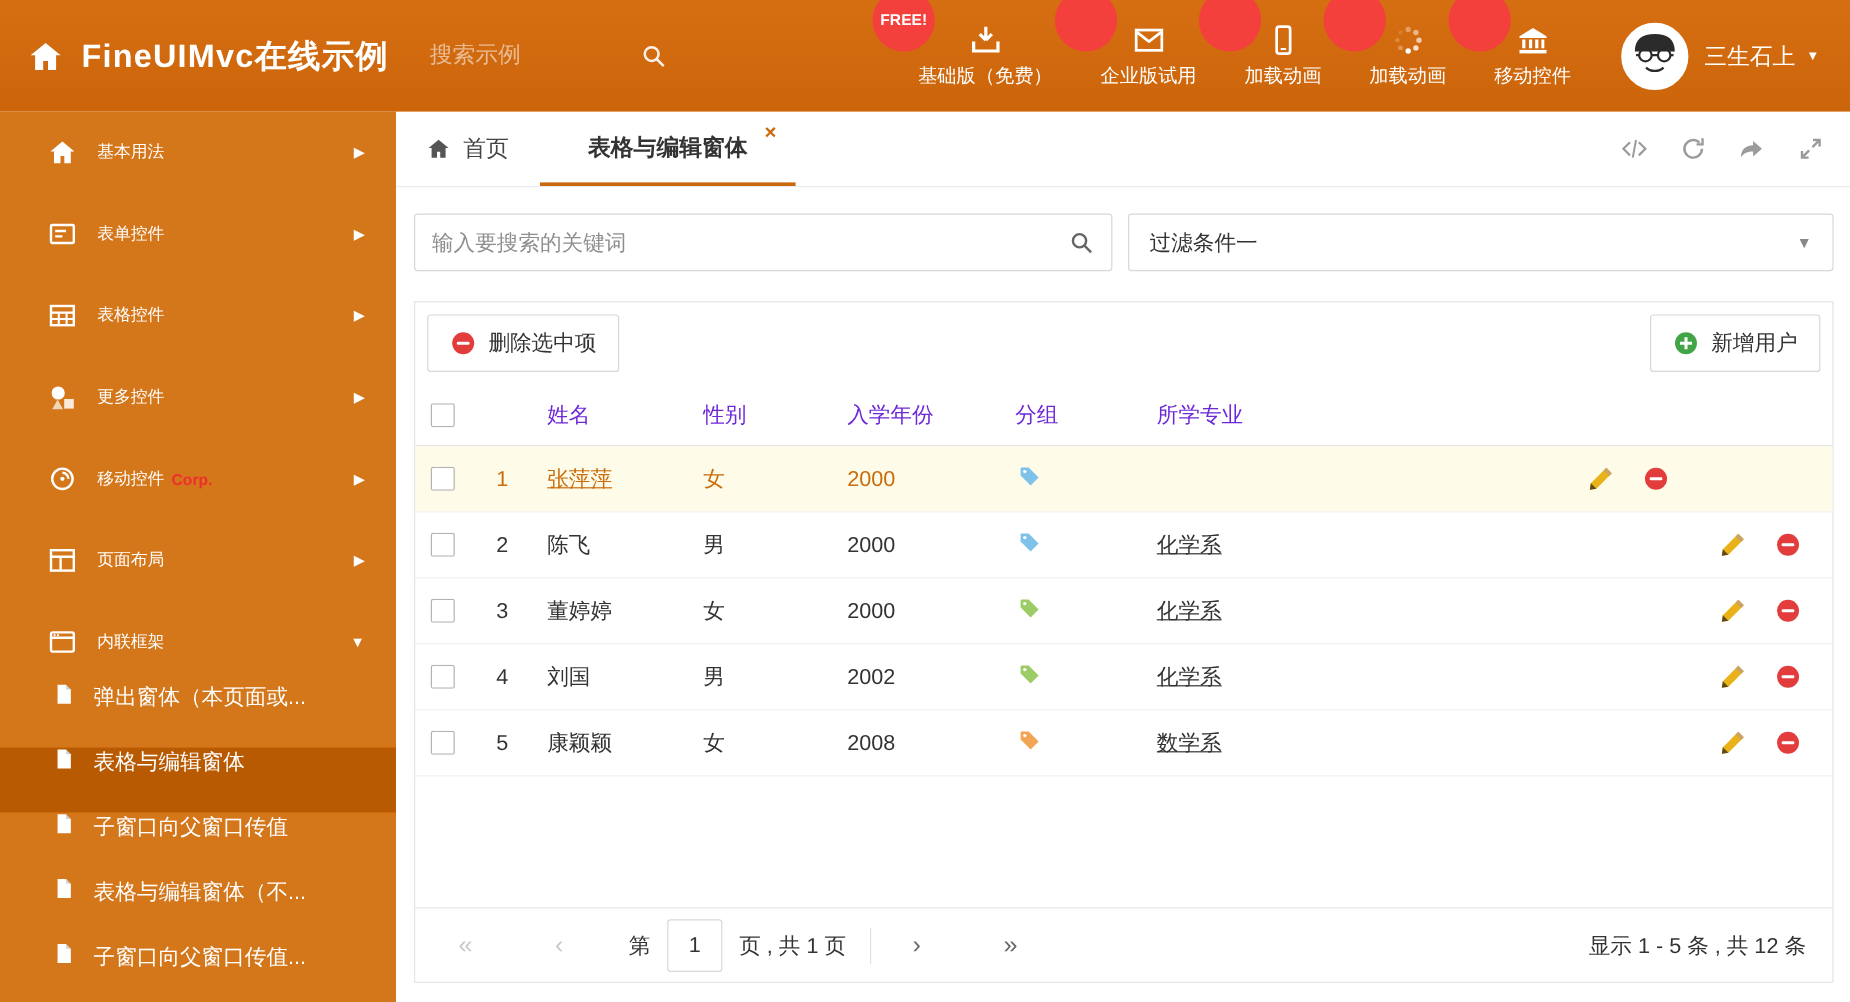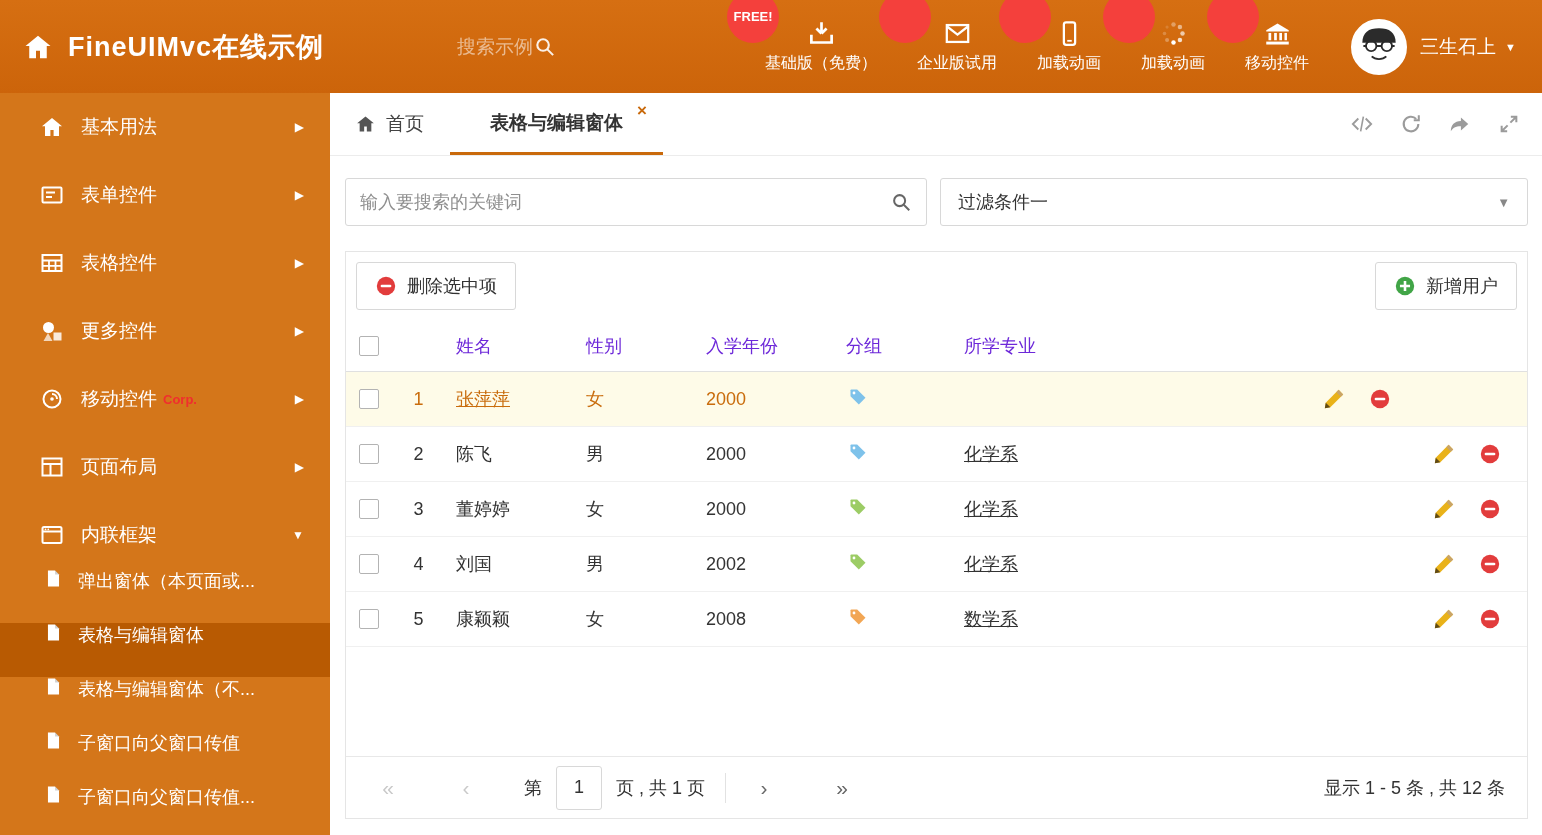--- a/index.html
+++ b/index.html
@@ -6,42 +6,42 @@
   html,body { width:1542px; height:835px; overflow:hidden; background:#fff;
     font-family:"Liberation Sans","DejaVu Sans",sans-serif; }
 
   
   .header { position:absolute; top:0; left:0; width:1542px; height:93px;
     background:linear-gradient(#d66f12,#cc640a); display:flex; align-items:center;
     color:#fff; z-index:5; }
   .h-home { margin-left:22px; width:32px; height:30px; color:#fff; flex:none; cursor:pointer; }
   .h-title { font-size:27px; font-weight:bold; margin-left:14px; letter-spacing:1px; white-space:nowrap; }
   .h-search { display:flex; align-items:center; margin-left:34px; width:215px; }
-  .h-search input { background:transparent; border:none; outline:none; color:#fff; font-size:19px; width:175px;text-align:right; }
+  .h-search input { background:transparent; border:none; outline:none; color:#fff; font-size:19px; width:175px; }
   .h-search input::placeholder { color:rgba(255,255,255,.55); }
   .h-search-icon { width:23px; height:23px; color:rgba(255,255,255,.9); cursor:pointer; }
   .h-nav { display:flex; align-items:flex-end; margin-left:auto; gap:40px; }
   .hnav-item { position:relative; display:flex; flex-direction:column; align-items:center; gap:6px; cursor:pointer; }
   .hnav-icon { width:27px; height:27px; color:#fff; }
   .hnav-label { font-size:16px; white-space:nowrap; }
   .free-badge { position:absolute; top:-29px; left:-38px; width:52px; height:52px; border-radius:50%;
     background:#f4403c; color:#fff; font-weight:bold; font-size:13px;
     display:flex; align-items:center; justify-content:center; z-index:6; }
   .h-user { display:flex; align-items:center; margin-left:42px; margin-right:26px; gap:13px; }
   .avatar { width:56px; height:56px; border-radius:50%; border:3px solid #fff; background:#fff;
     overflow:hidden; flex:none; cursor:pointer; }
   .h-username { font-size:19px; display:flex; align-items:center; gap:9px; cursor:pointer; white-space:nowrap; }
   .h-caret { font-size:11px; }
 
   
   .sidebar { position:absolute; top:93px; left:0; width:330px; height:742px;
     background:#d4761a; overflow:hidden; color:#fff; }
   .side-item { display:flex; align-items:center; height:68px; padding:0 26px 0 40px; cursor:pointer; }
   .side-icon { width:24px; height:24px; margin-right:17px; color:#fff; flex:none; }
-  .side-label { font-size:19px; white-space:nowrap; }
+  .side-label { font-size:14px; white-space:nowrap; }
   .side-badge { color:#f02e2e; font-size:13px; margin-left:6px; font-weight:bold; }
   .side-arrow { margin-left:auto; font-size:12px; }
   .side-subitem { display:flex; height:54px; padding:0 26px 0 44px; cursor:pointer; }
   .side-subitem.active { background:#b85a02; }
   .sub-icon { width:19px; height:19px; margin-right:15px; color:#fff; flex:none; }
   .sub-label { font-size:18px; white-space:nowrap; }
 
   
   .main { position:absolute; top:93px; left:330px; width:1212px; height:742px; background:#fff; }
 
@@ -321,31 +321,31 @@
     <span class="sub-label">表格与编辑窗体</span>
   </div>
 
   <div class="side-subitem">
     <span class="sub-icon">
           <svg viewBox="0 0 24 24">
             <path d="M5 2h9l5 5v15H5z" fill="currentColor"></path>
             <path d="M14 2v5h5z" fill="rgba(0,0,0,.18)"></path>
           </svg>
         </span>
-    <span class="sub-label">表格与编辑窗体（不...</span>
+    <span class="sub-label">子窗口向父窗口传值</span>
   </div>
 
   <div class="side-subitem">
     <span class="sub-icon">
           <svg viewBox="0 0 24 24">
             <path d="M5 2h9l5 5v15H5z" fill="currentColor"></path>
             <path d="M14 2v5h5z" fill="rgba(0,0,0,.18)"></path>
           </svg>
         </span>
-    <span class="sub-label">子窗口向父窗口传值</span>
+    <span class="sub-label">表格与编辑窗体（不...</span>
   </div>
 
   <div class="side-subitem">
     <span class="sub-icon">
           <svg viewBox="0 0 24 24">
             <path d="M5 2h9l5 5v15H5z" fill="currentColor"></path>
             <path d="M14 2v5h5z" fill="rgba(0,0,0,.18)"></path>
           </svg>
         </span>
     <span class="sub-label">子窗口向父窗口传值...</span>

